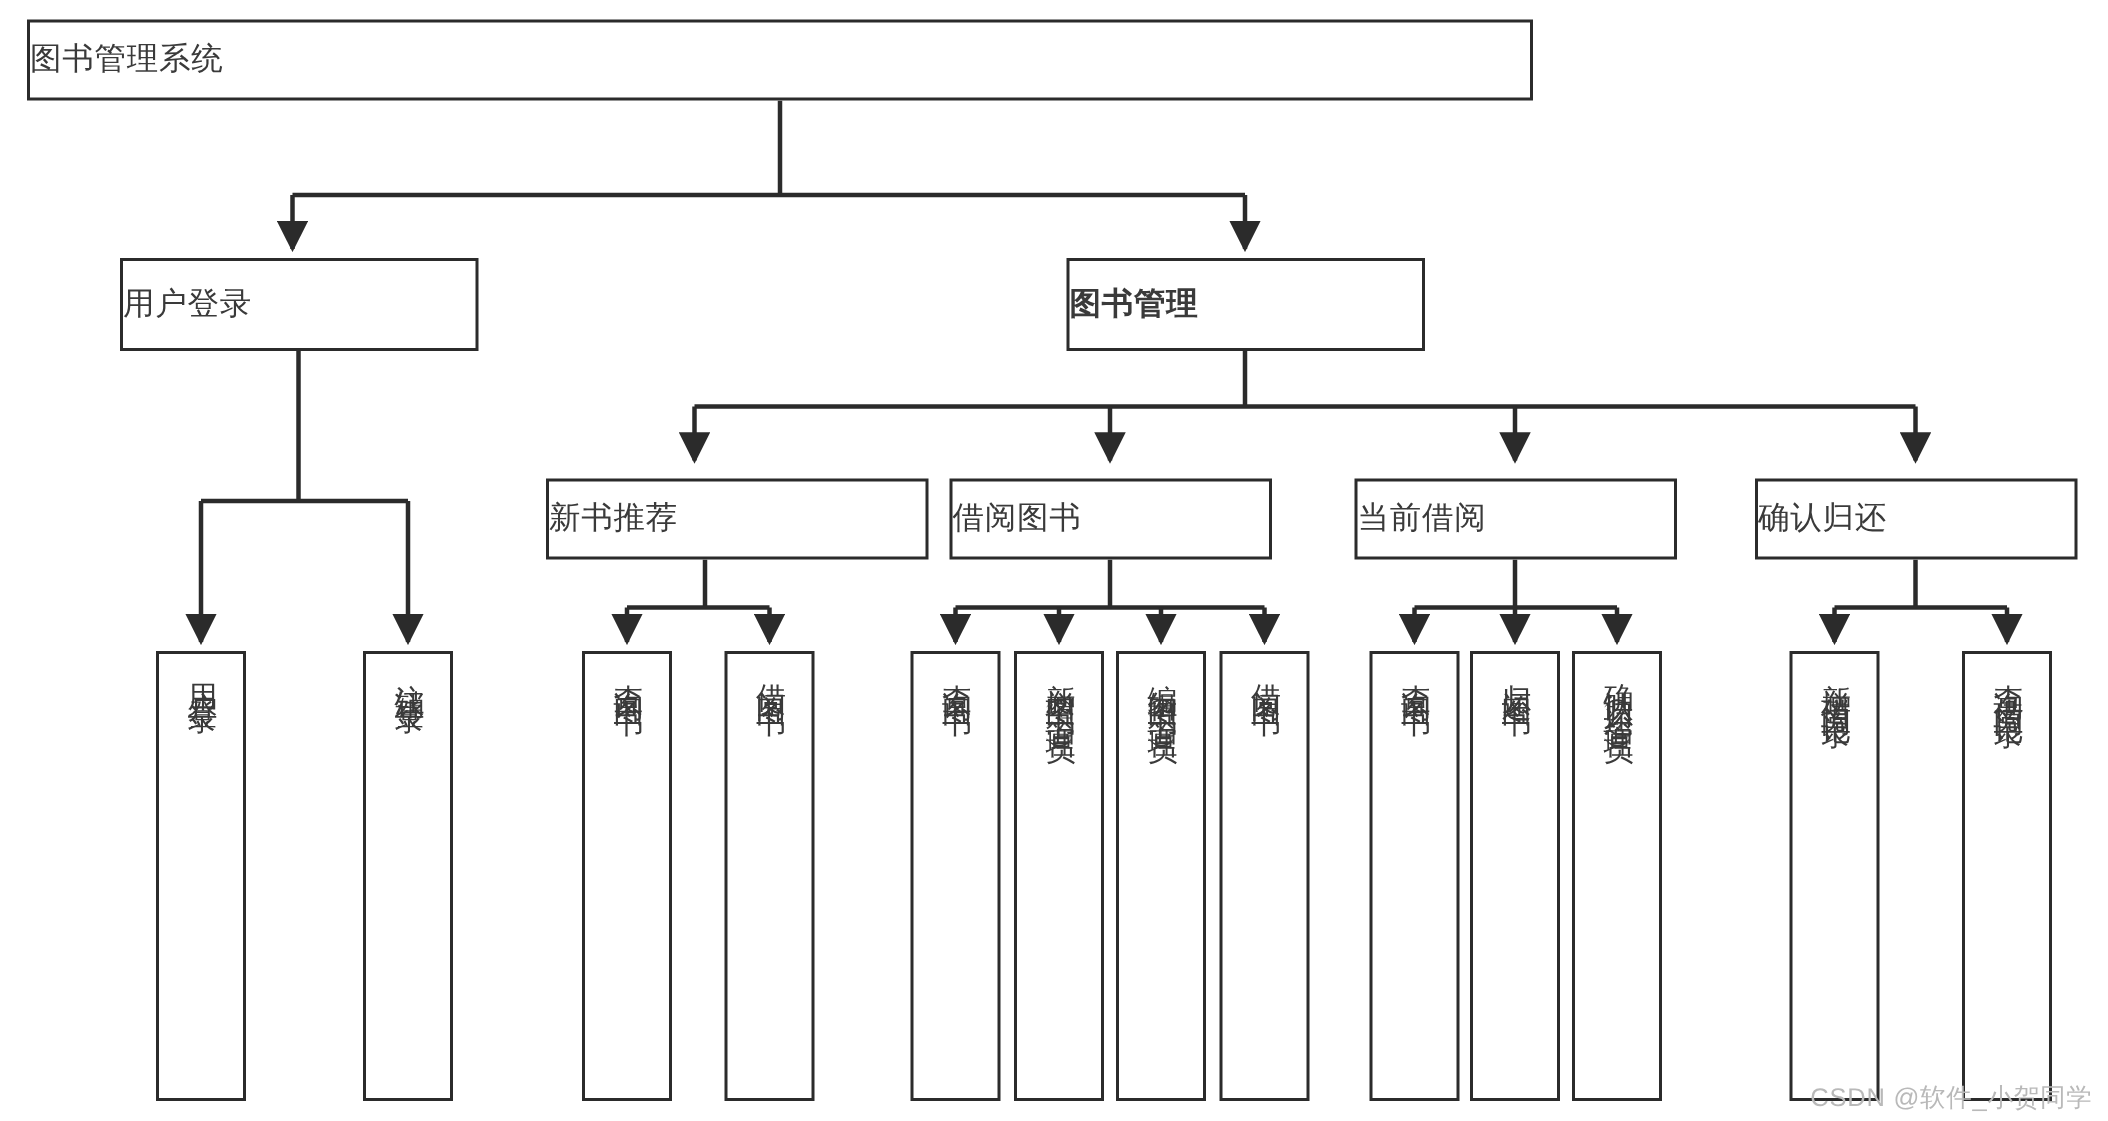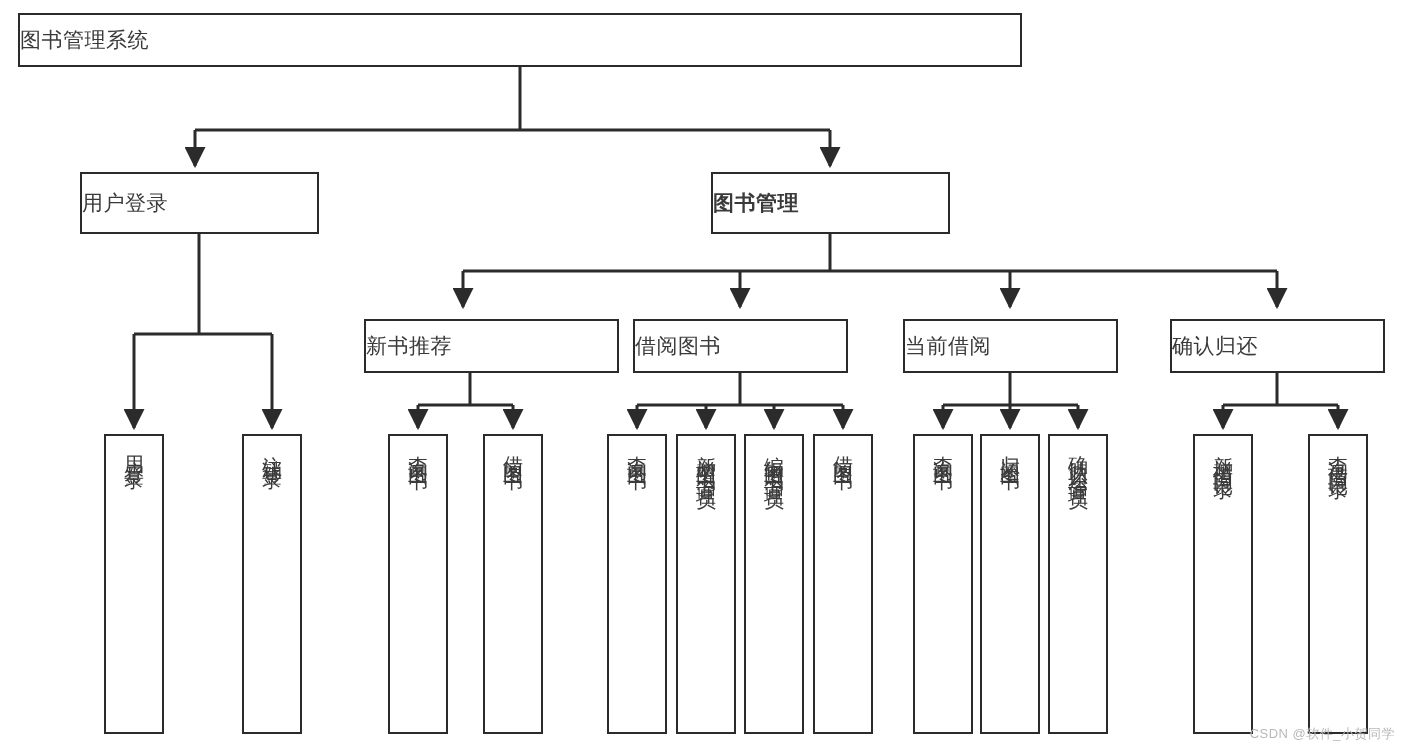--- a/index.html
+++ b/index.html
@@ -57,21 +57,21 @@
     white-space: nowrap;
   }
   .node .label {
     display: block;
     text-align: center;
   }
   #watermark {
     position: absolute;
     right: 10px;
     bottom: 4px;
-    font-size: 13px;
+    font-size: 17px;
     color: #b9b9b9;
     letter-spacing: 0.5px;
     z-index: 5;
     white-space: nowrap;
   }
 </style>
 </head>
 <body>
 
 <div id="canvas">

